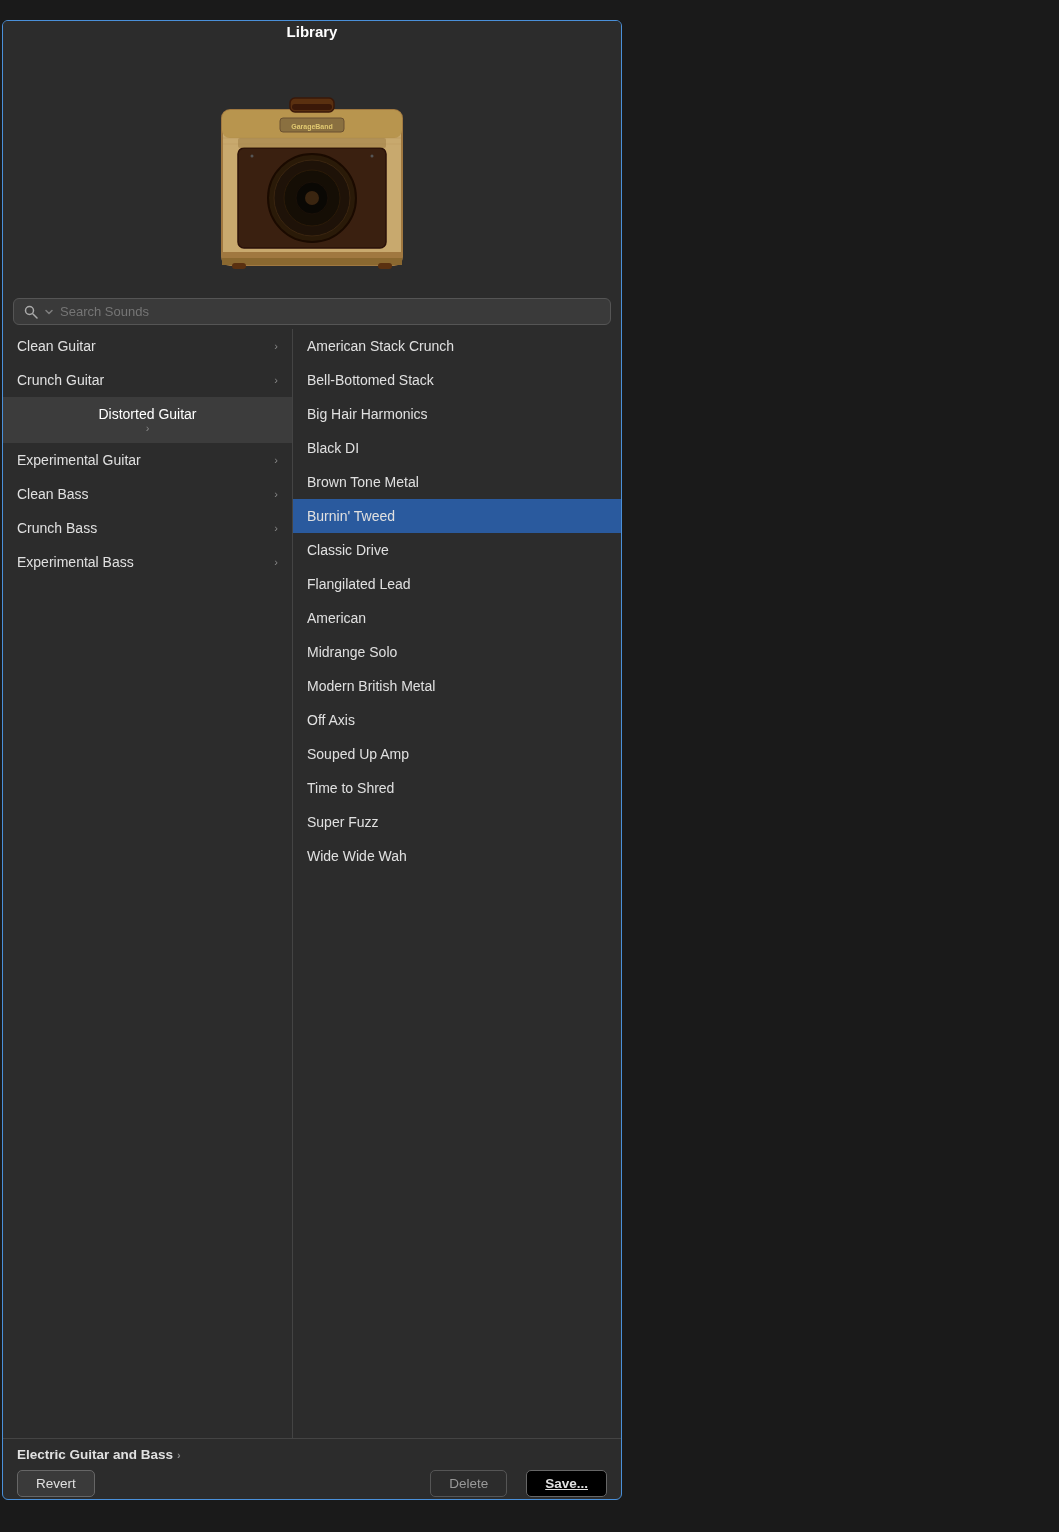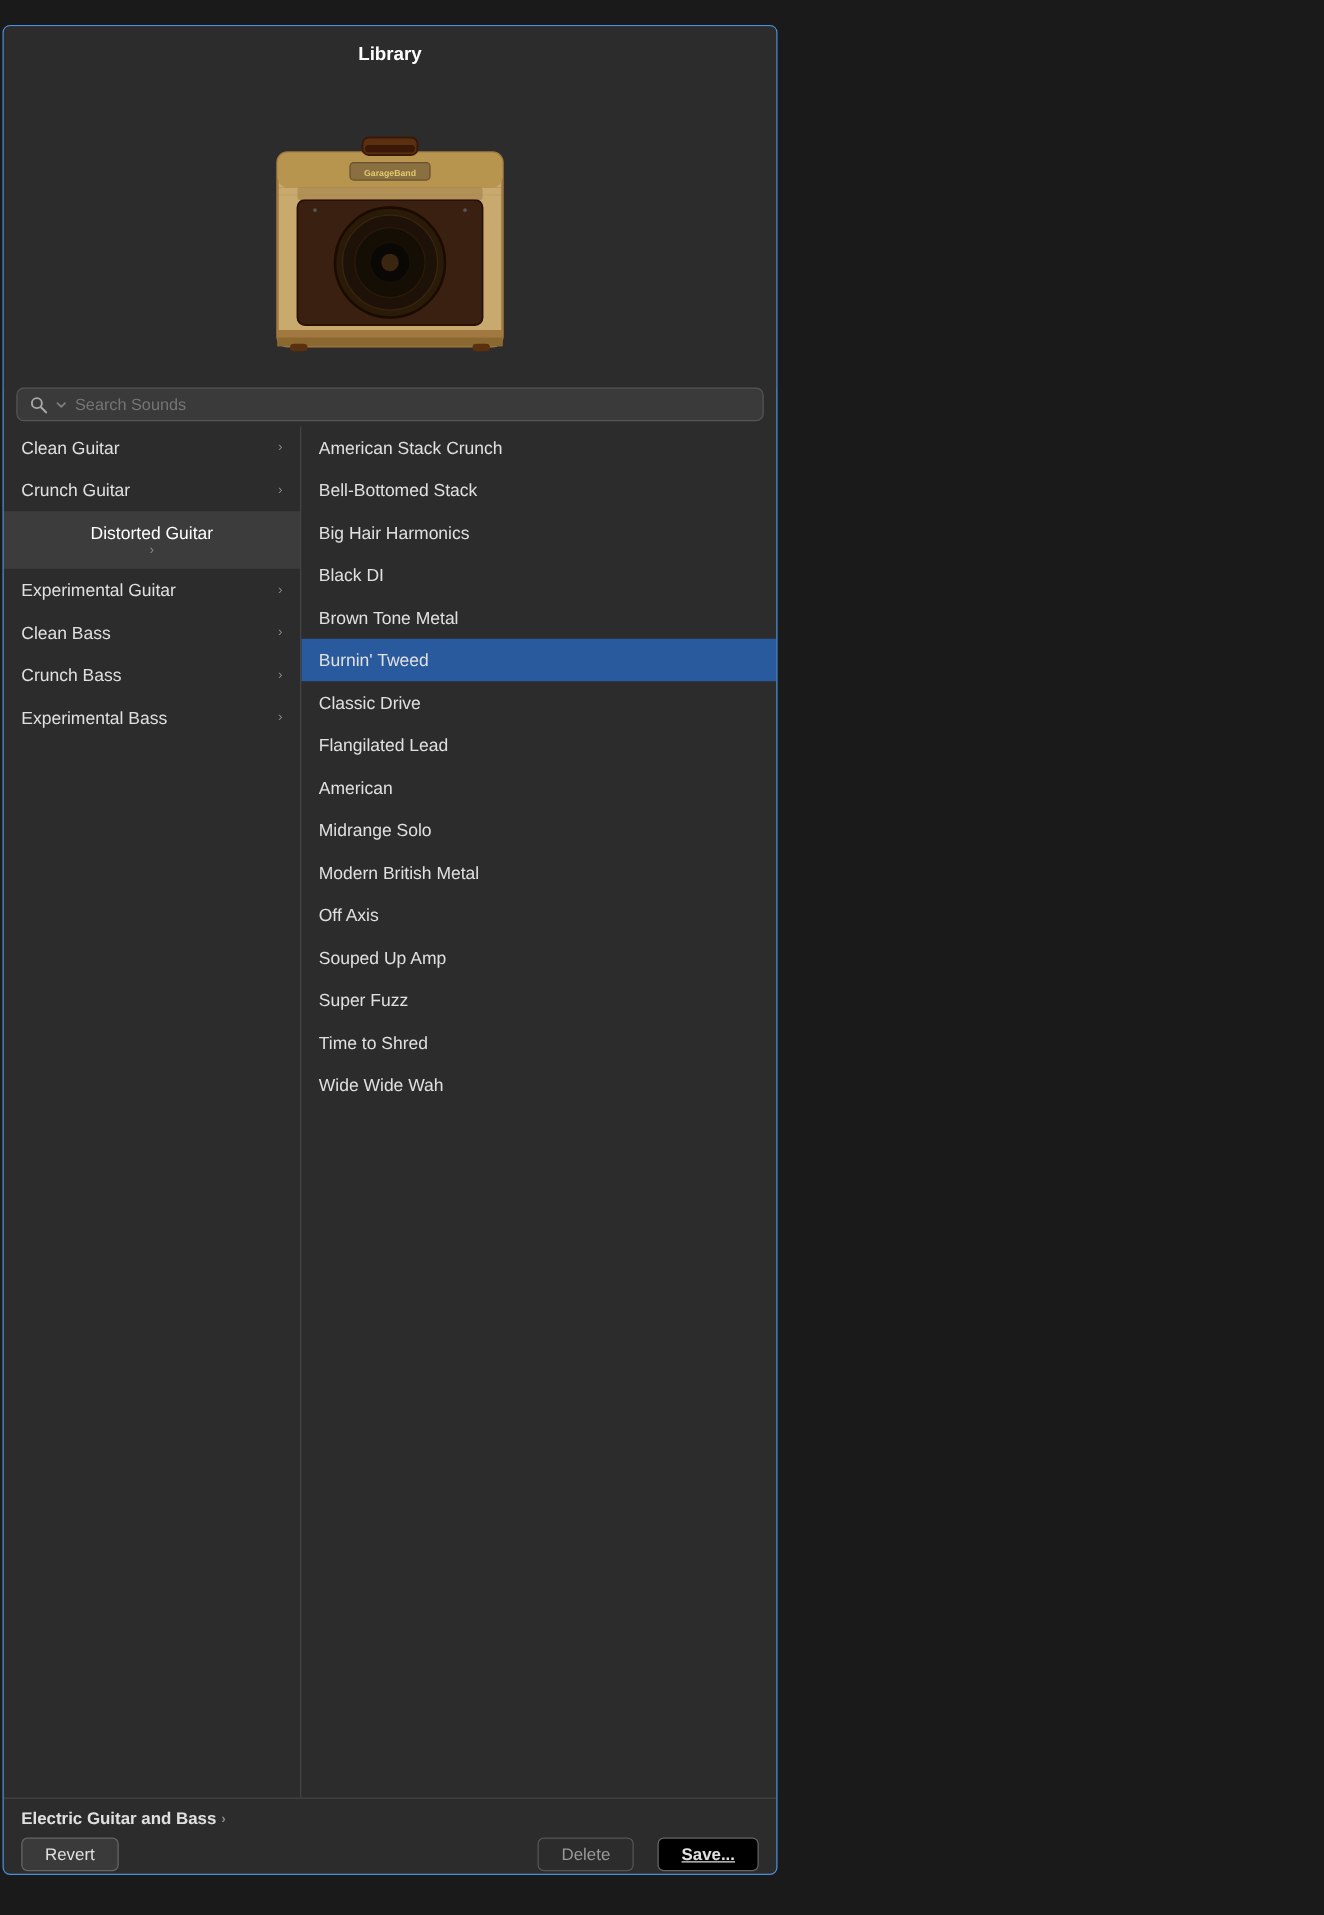--- a/index.html
+++ b/index.html
@@ -21,21 +21,21 @@
       display: flex;
       flex-direction: column;
       overflow: hidden;
       margin: 20px 0 0 2px;
     }
     .panel-title {
       text-align: center;
       color: #ffffff;
       font-size: 15px;
       font-weight: 700;
-      padding: 14px 0 10px 0;
+      padding: 2px 0 10px 0;
       background: #2c2c2c;
     }
     .amp-image-area {
       display: flex;
       justify-content: center;
       align-items: center;
       padding: 10px 0 18px 0;
       background: #2c2c2c;
     }
     .amp-img {
@@ -80,21 +80,21 @@
       color: #ffffff;
       font-size: 13px;
       width: 100%;
     }
     .lists-area {
       display: flex;
       flex: 1;
       overflow: hidden;
     }
     .left-list {
-      width: 238px;
+      width: 290px;
       flex-shrink: 0;
       overflow-y: auto;
       border-right: 1px solid #444;
     }
     .right-list {
       flex: 1;
       overflow-y: auto;
     }
     .list-item {
       display: flex;
@@ -300,24 +300,24 @@
         <div class="list-item">
           <span>Modern British Metal</span>
         </div>
         <div class="list-item">
           <span>Off Axis</span>
         </div>
         <div class="list-item">
           <span>Souped Up Amp</span>
         </div>
         <div class="list-item">
+          <span>Time to Shred</span>
+        </div>
+        <div class="list-item">
           <span>Super Fuzz</span>
-        </div>
-        <div class="list-item">
-          <span>Time to Shred</span>
         </div>
         <div class="list-item">
           <span>Wide Wide Wah</span>
         </div>
       </div>
   </div>
 
   <div class="footer-area">
     <div class="breadcrumb-row">
       <span>Electric Guitar and Bass</span>

